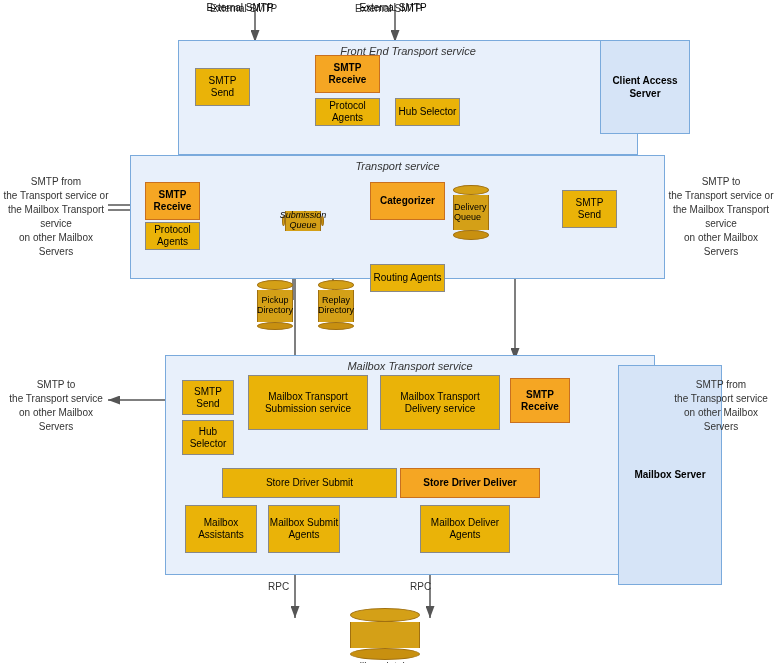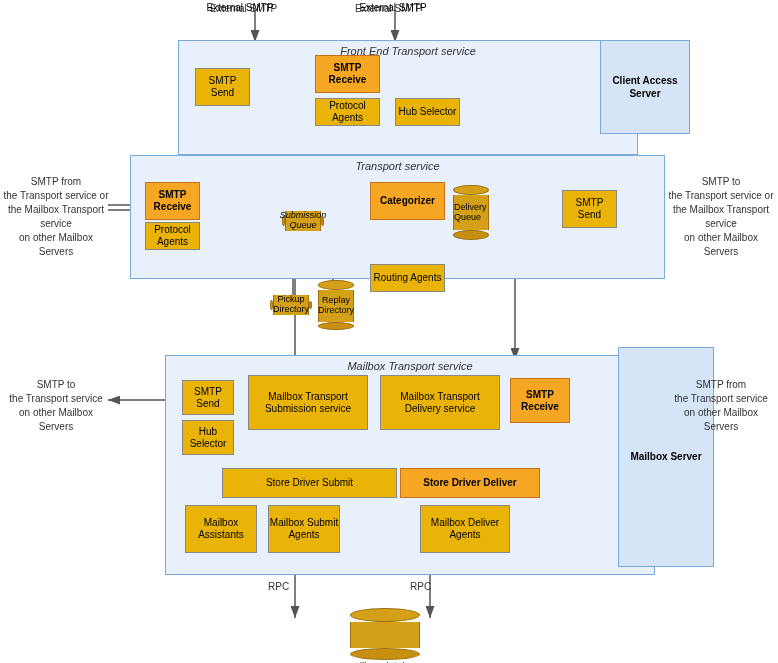--- a/index.html
+++ b/index.html
@@ -175,37 +175,37 @@
   <div class="box box-white" style="left:370px;top:222px;width:75px;height:28px;margin-top:42px;">Routing Agents</div>
 
   <div style="position:absolute;left:450px;top:185px;width:42px;height:55px;display:flex;flex-direction:column;align-items:center;">
     <div style="width:36px;height:10px;background:#d4a017;border:1px solid #a07010;border-radius:50%;"></div>
     <div style="width:36px;flex:1;background:#d4a017;border-left:1px solid #a07010;border-right:1px solid #a07010;display:flex;align-items:center;justify-content:center;font-size:9px;line-height:1.1;">Delivery Queue</div>
     <div style="width:36px;height:10px;background:#c89010;border:1px solid #a07010;border-radius:50%;"></div>
   </div>
 
   <div class="box box-white" style="left:562px;top:190px;width:55px;height:38px;">SMTP Send</div>
 
-  <div style="position:absolute;left:270px;top:280px;width:42px;height:50px;display:flex;flex-direction:row;align-items:center;">
+  <div style="position:absolute;left:254px;top:280px;width:42px;height:50px;display:flex;flex-direction:column;align-items:center;">
     <div style="width:36px;height:10px;background:#d4a017;border:1px solid #a07010;border-radius:50%;"></div>
     <div style="width:36px;flex:1;background:#d4a017;border-left:1px solid #a07010;border-right:1px solid #a07010;display:flex;align-items:center;justify-content:center;font-size:9px;line-height:1.1;text-align:center;">Pickup Directory</div>
     <div style="width:36px;height:8px;background:#c89010;border:1px solid #a07010;border-radius:50%;"></div>
   </div>
 
   <div style="position:absolute;left:315px;top:280px;width:42px;height:50px;display:flex;flex-direction:column;align-items:center;">
     <div style="width:36px;height:10px;background:#d4a017;border:1px solid #a07010;border-radius:50%;"></div>
     <div style="width:36px;flex:1;background:#d4a017;border-left:1px solid #a07010;border-right:1px solid #a07010;display:flex;align-items:center;justify-content:center;font-size:9px;line-height:1.1;text-align:center;">Replay Directory</div>
     <div style="width:36px;height:8px;background:#c89010;border:1px solid #a07010;border-radius:50%;"></div>
   </div>
 
   <div class="region" style="left:165px;top:355px;width:490px;height:220px;">
     <div class="region-label" style="top:4px;left:50%;transform:translateX(-50%);">Mailbox Transport service</div>
   </div>
 
-  <div class="box box-blue-light bold-label" style="left:618px;top:347px;width:96px;height:220px;font-size:10px;">Mailbox Server</div>
+  <div class="box box-blue-light bold-label" style="left:618px;top:365px;width:104px;height:220px;font-size:10px;">Mailbox Server</div>
 
   <div class="box box-white" style="left:182px;top:380px;width:52px;height:35px;">SMTP Send</div>
 
   <div class="box box-white" style="left:182px;top:420px;width:52px;height:35px;">Hub Selector</div>
 
   <div class="box box-white" style="left:248px;top:375px;width:120px;height:55px;font-size:10px;">Mailbox Transport Submission service</div>
 
   <div class="box box-white" style="left:380px;top:375px;width:120px;height:55px;font-size:10px;">Mailbox Transport Delivery service</div>
 
   <div class="box box-orange" style="left:510px;top:378px;width:60px;height:45px;">SMTP Receive</div>

